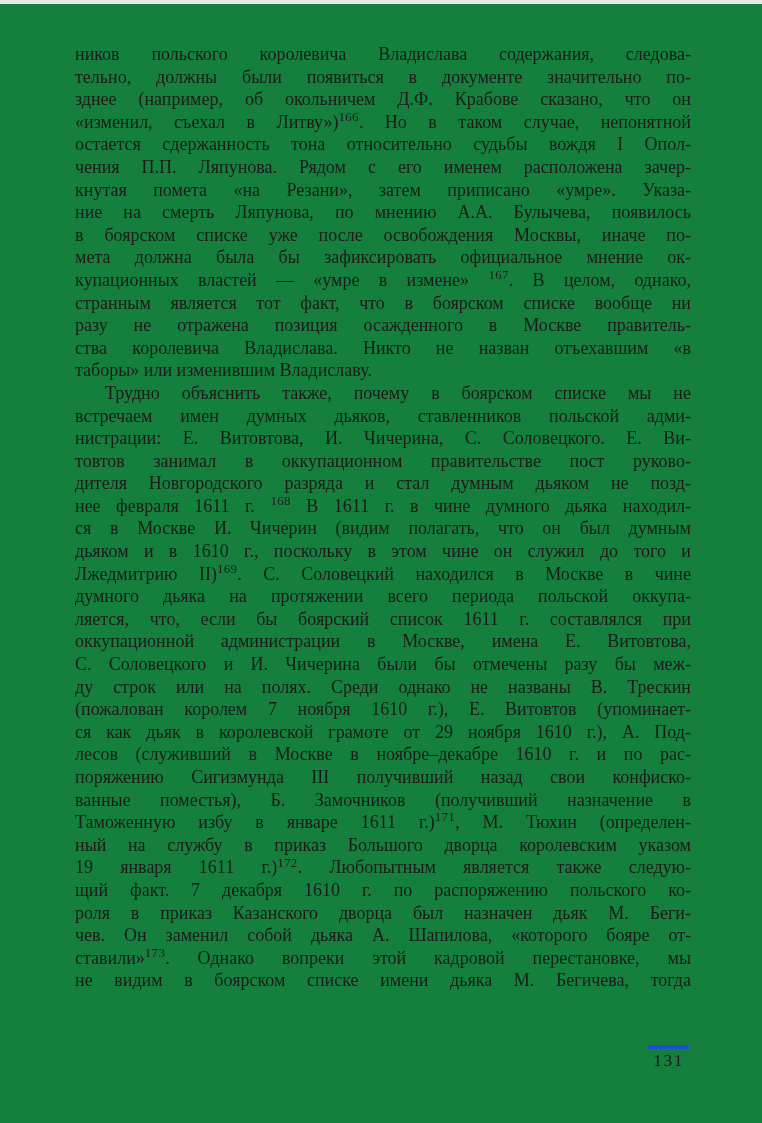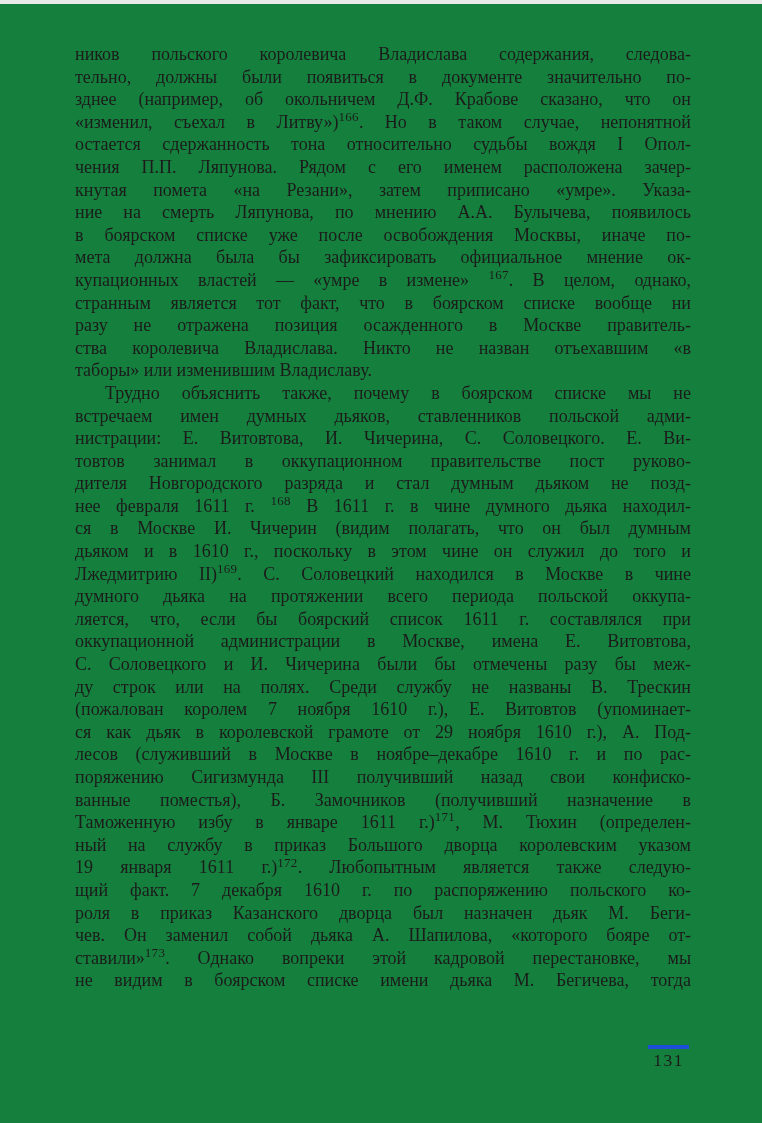--- a/index.html
+++ b/index.html
@@ -90,21 +90,21 @@
         <div class="line">товтов занимал в оккупационном правительстве пост руково-</div>
         <div class="line">дителя Новгородского разряда и стал думным дьяком не позд-</div>
         <div class="line">нее февраля 1611 г. <sup class="fn">168</sup> В 1611 г. в чине думного дьяка находил-</div>
         <div class="line">ся в Москве И. Чичерин (видим полагать, что он был думным</div>
         <div class="line">дьяком и в 1610 г., поскольку в этом чине он служил до того и</div>
         <div class="line">Лжедмитрию II)<sup class="fn">169</sup>. С. Соловецкий находился в Москве в чине</div>
         <div class="line">думного дьяка на протяжении всего периода польской оккупа-</div>
         <div class="line">ляется, что, если бы боярский список 1611 г. составлялся при</div>
         <div class="line">оккупационной администрации в Москве, имена Е. Витовтова,</div>
         <div class="line">С. Соловецкого и И. Чичерина были бы отмечены разу бы меж-</div>
-        <div class="line">ду строк или на полях. Среди службу не названы В. Трескин</div>
+        <div class="line">ду строк или на полях. Среди однако не названы В. Трескин</div>
         <div class="line">(пожалован королем 7 ноября 1610 г.), Е. Витовтов (упоминает-</div>
         <div class="line">ся как дьяк в королевской грамоте от 29 ноября 1610 г.), А. Под-</div>
         <div class="line">лесов (служивший в Москве в ноябре–декабре 1610 г. и по рас-</div>
         <div class="line">поряжению Сигизмунда III получивший назад свои конфиско-</div>
         <div class="line">ванные поместья), Б. Замочников (получивший назначение в</div>
         <div class="line">Таможенную избу в январе 1611 г.)<sup class="fn">171</sup>, М. Тюхин (определен-</div>
         <div class="line">ный на службу в приказ Большого дворца королевским указом</div>
         <div class="line">19 января 1611 г.)<sup class="fn">172</sup>. Любопытным является также следую-</div>
         <div class="line">щий факт. 7 декабря 1610 г. по распоряжению польского ко-</div>
         <div class="line">роля в приказ Казанского дворца был назначен дьяк М. Беги-</div>

